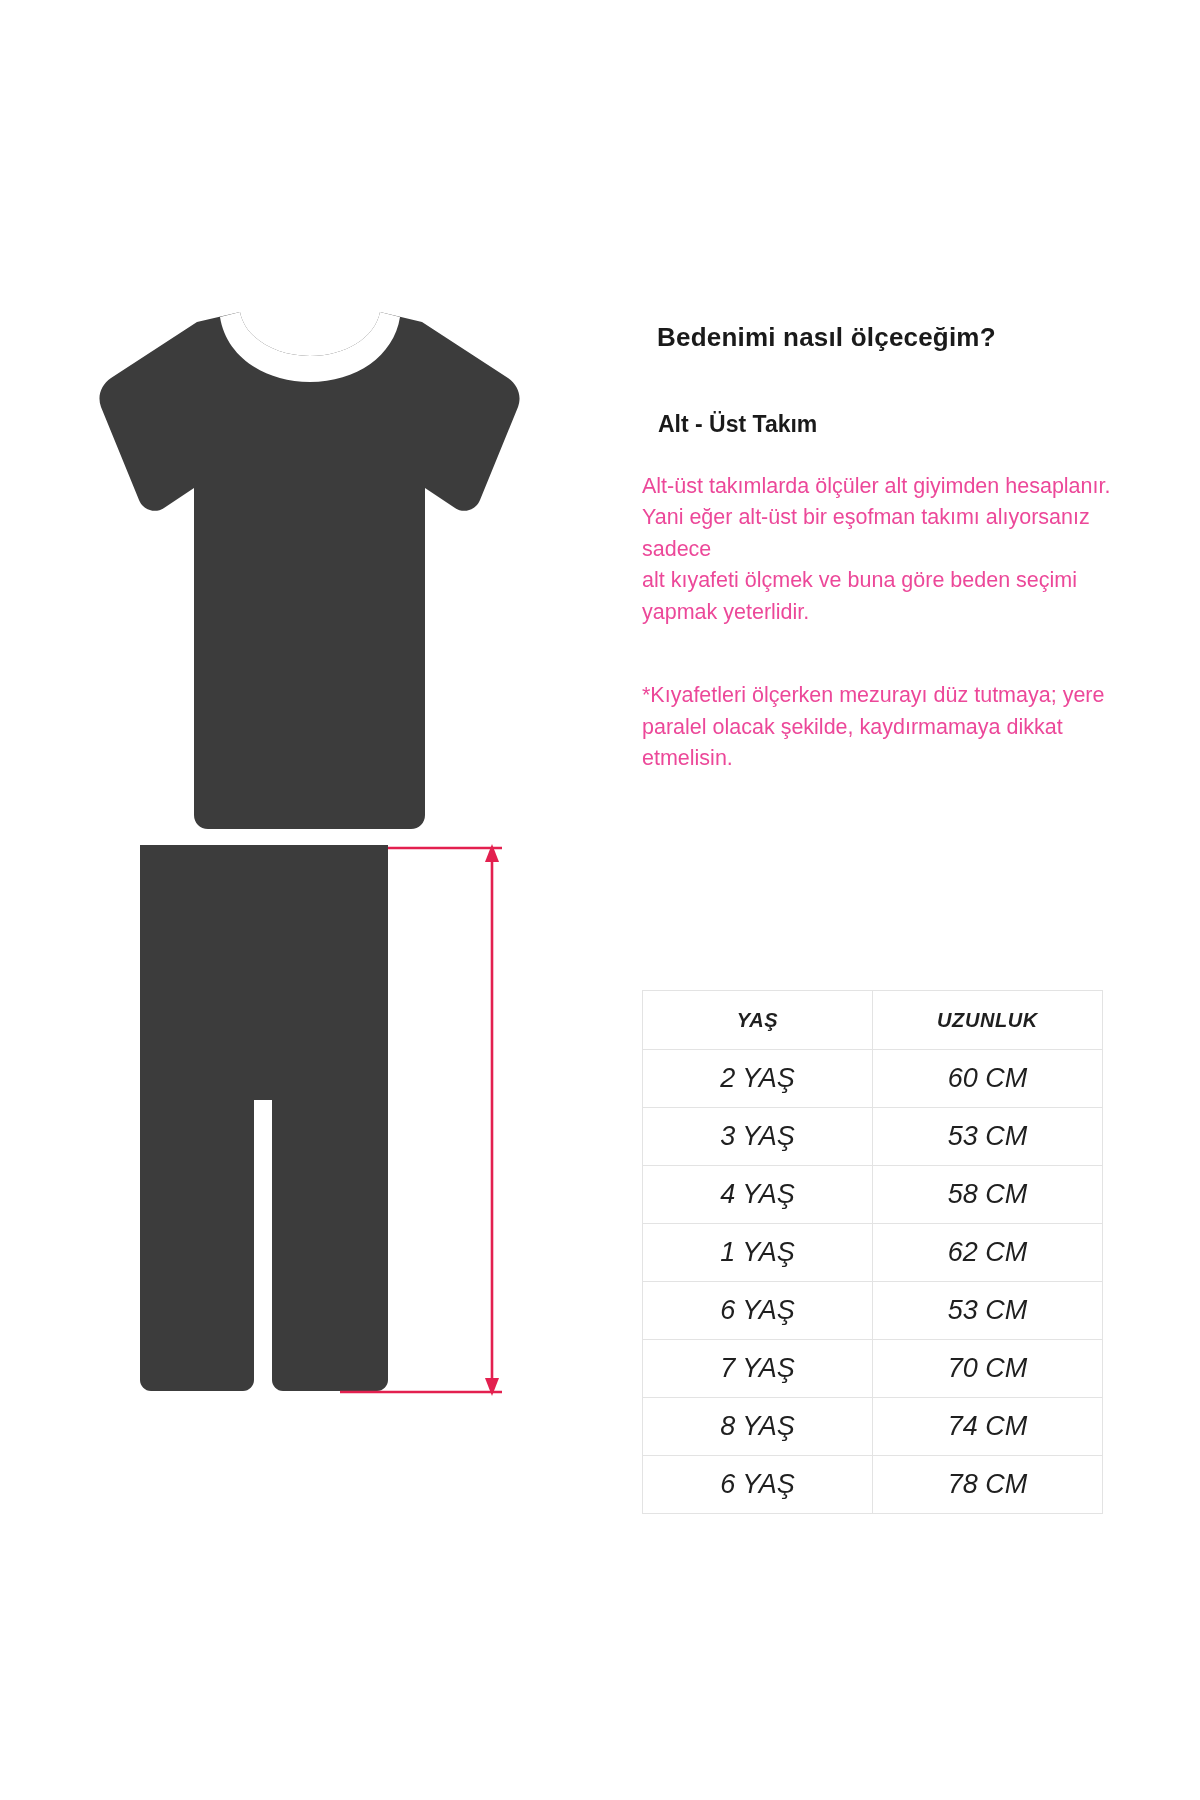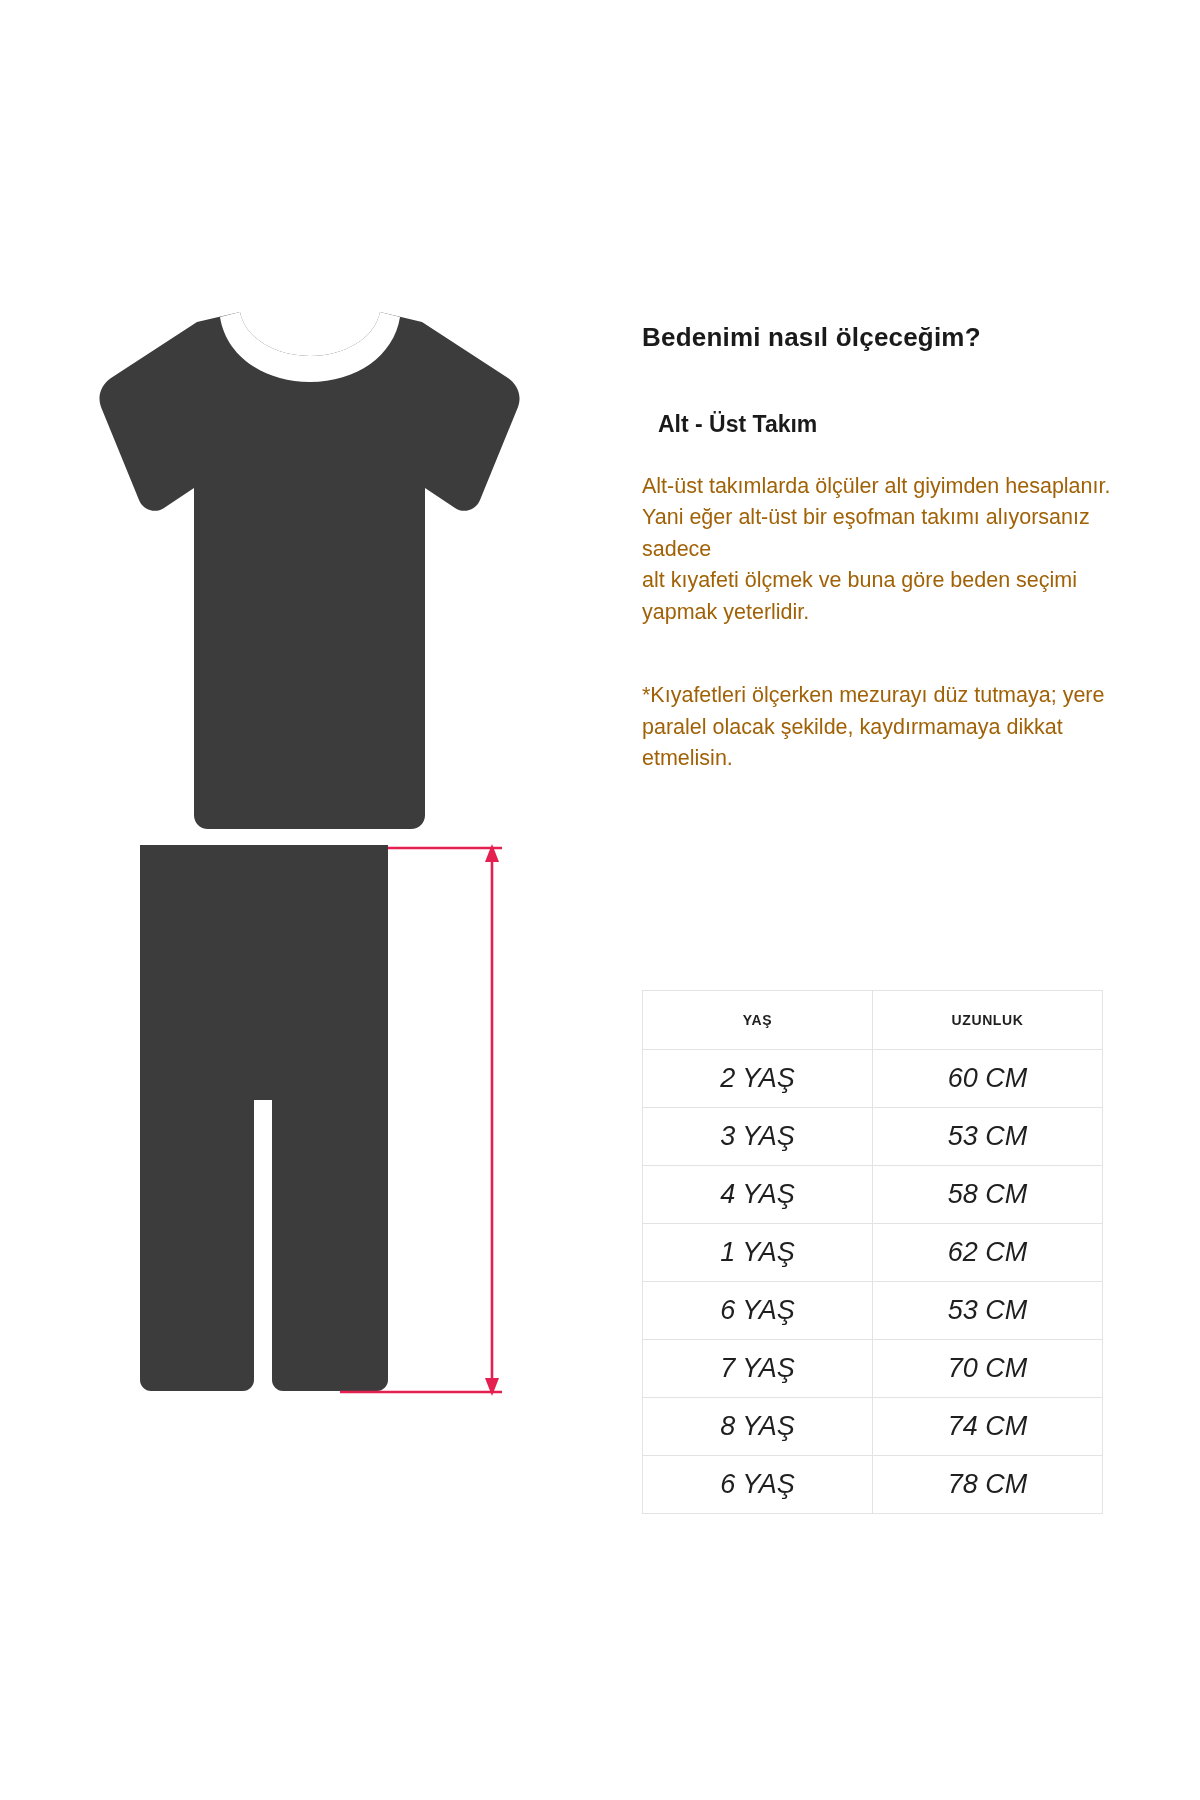--- a/index.html
+++ b/index.html
@@ -32,34 +32,34 @@
   #text-col {
     position: absolute;
     left: 642px;
     top: 322px;
     width: 490px;
   }
   #main-title {
     font-size: 26px;
     font-weight: bold;
     letter-spacing: 0.2px;
-    margin: 0 0 58px 0;
+    margin: 0 0 58px 15px;
     line-height: 1.2;
   }
   #sub-title {
     font-size: 23px;
     font-weight: bold;
     margin: 0 0 32px 16px;
     line-height: 1.2;
   }
   .para {
     font-size: 21.5px;
     line-height: 31.5px;
     margin: 0;
-    color: #a16207;
+    color: #ec4899;
   }
   #para-1 {
     margin-bottom: 52px;
   }
 
   
   #size-table-wrap {
     position: absolute;
     left: 642px;
     top: 990px;
@@ -70,25 +70,26 @@
     width: 460px;
     table-layout: fixed;
   }
   table th, table td {
     border: 1px solid #e3e3e3;
     text-align: center;
     font-weight: normal;
     color: #1f1f1f;
   }
   table th {
-    font-size: 14px;
+    font-size: 20px;
     font-weight: bold;
     letter-spacing: 0.6px;
     height: 56px;
     vertical-align: middle;
+    font-style: italic;
   }
   table td {
     font-size: 27px;
     height: 55px;
     vertical-align: middle;
     font-style: italic;
   }
   table col.c1 { width: 230px; }
   table col.c2 { width: 230px; }
 </style>

